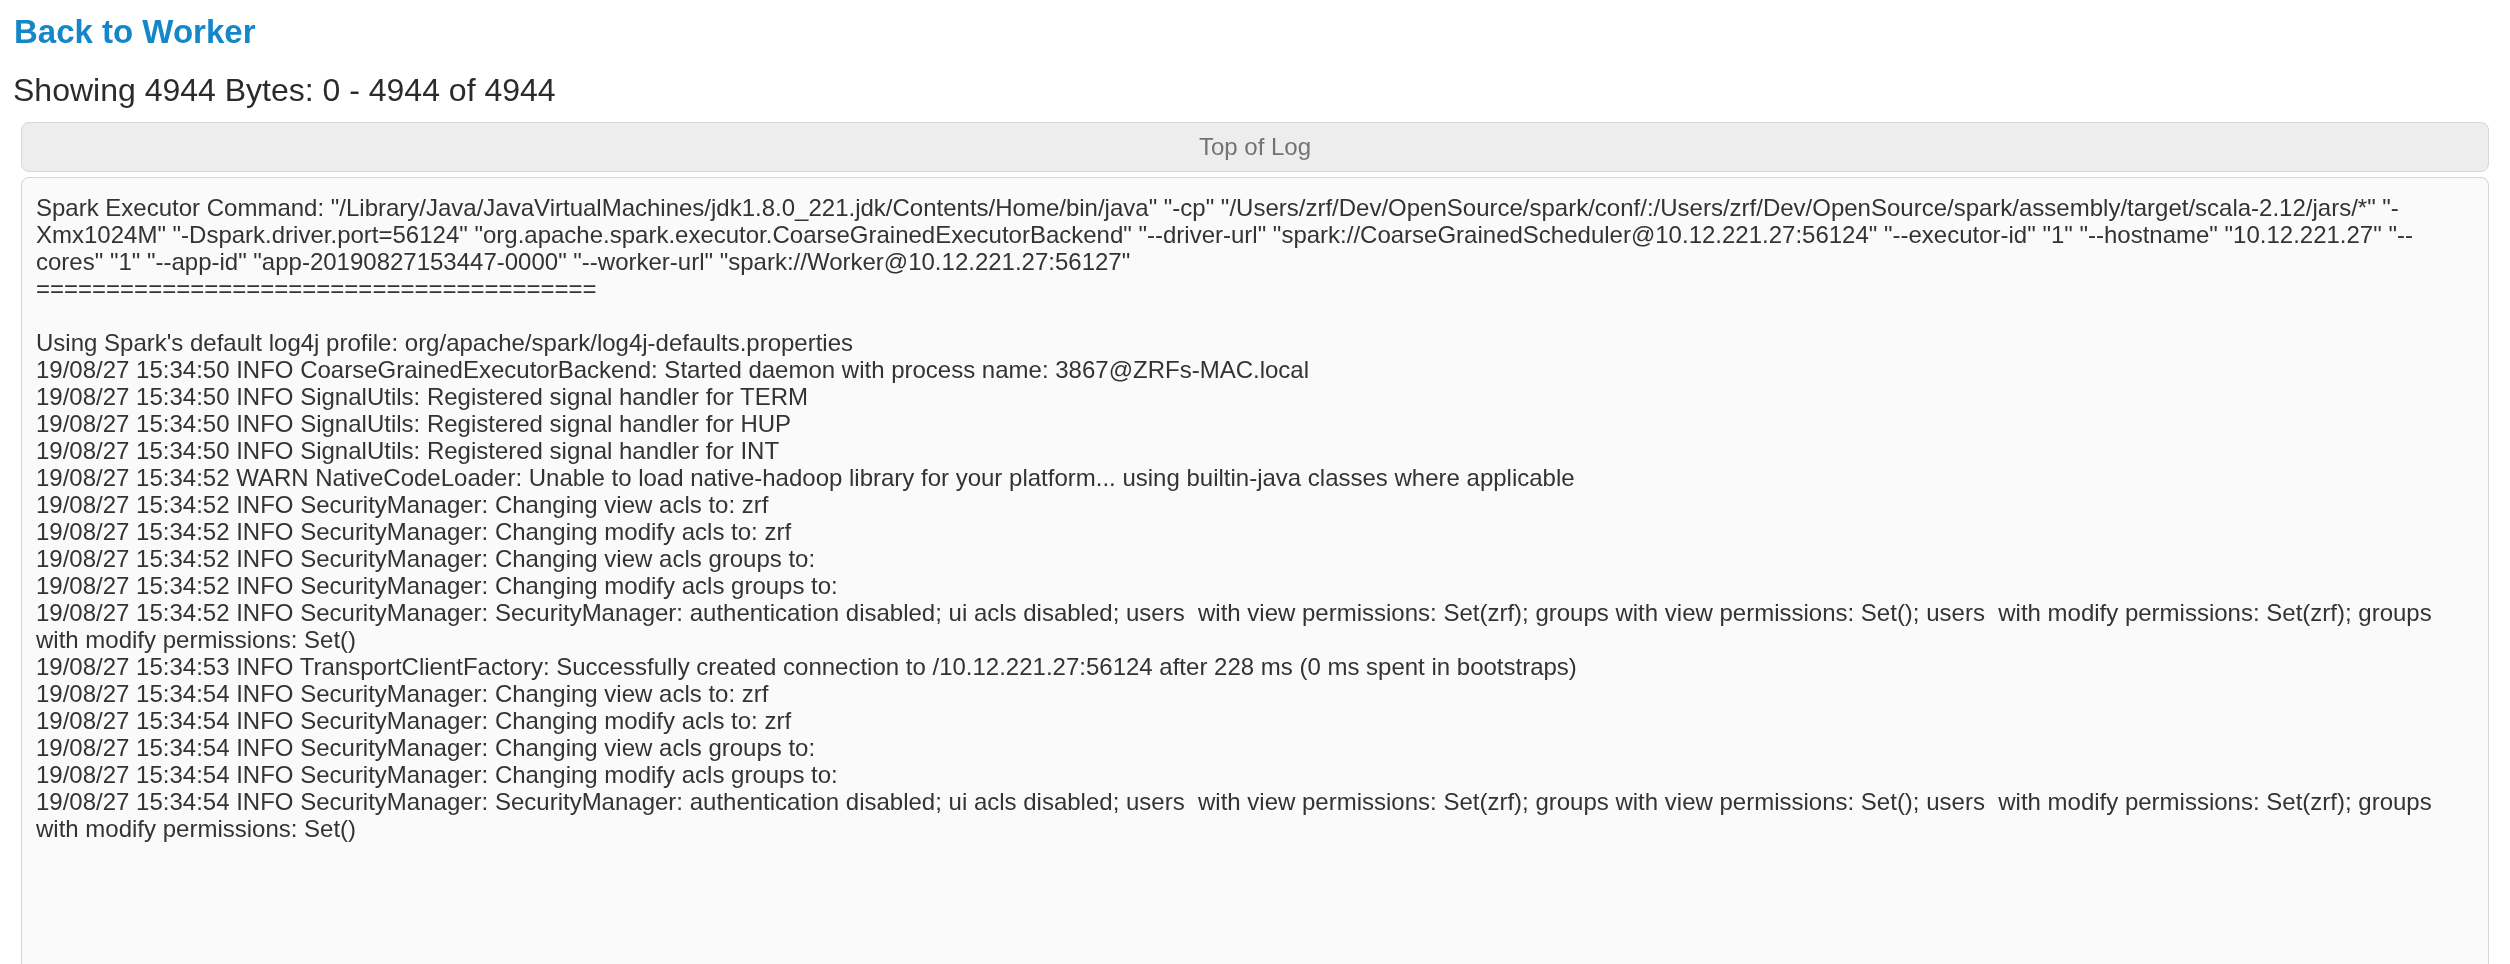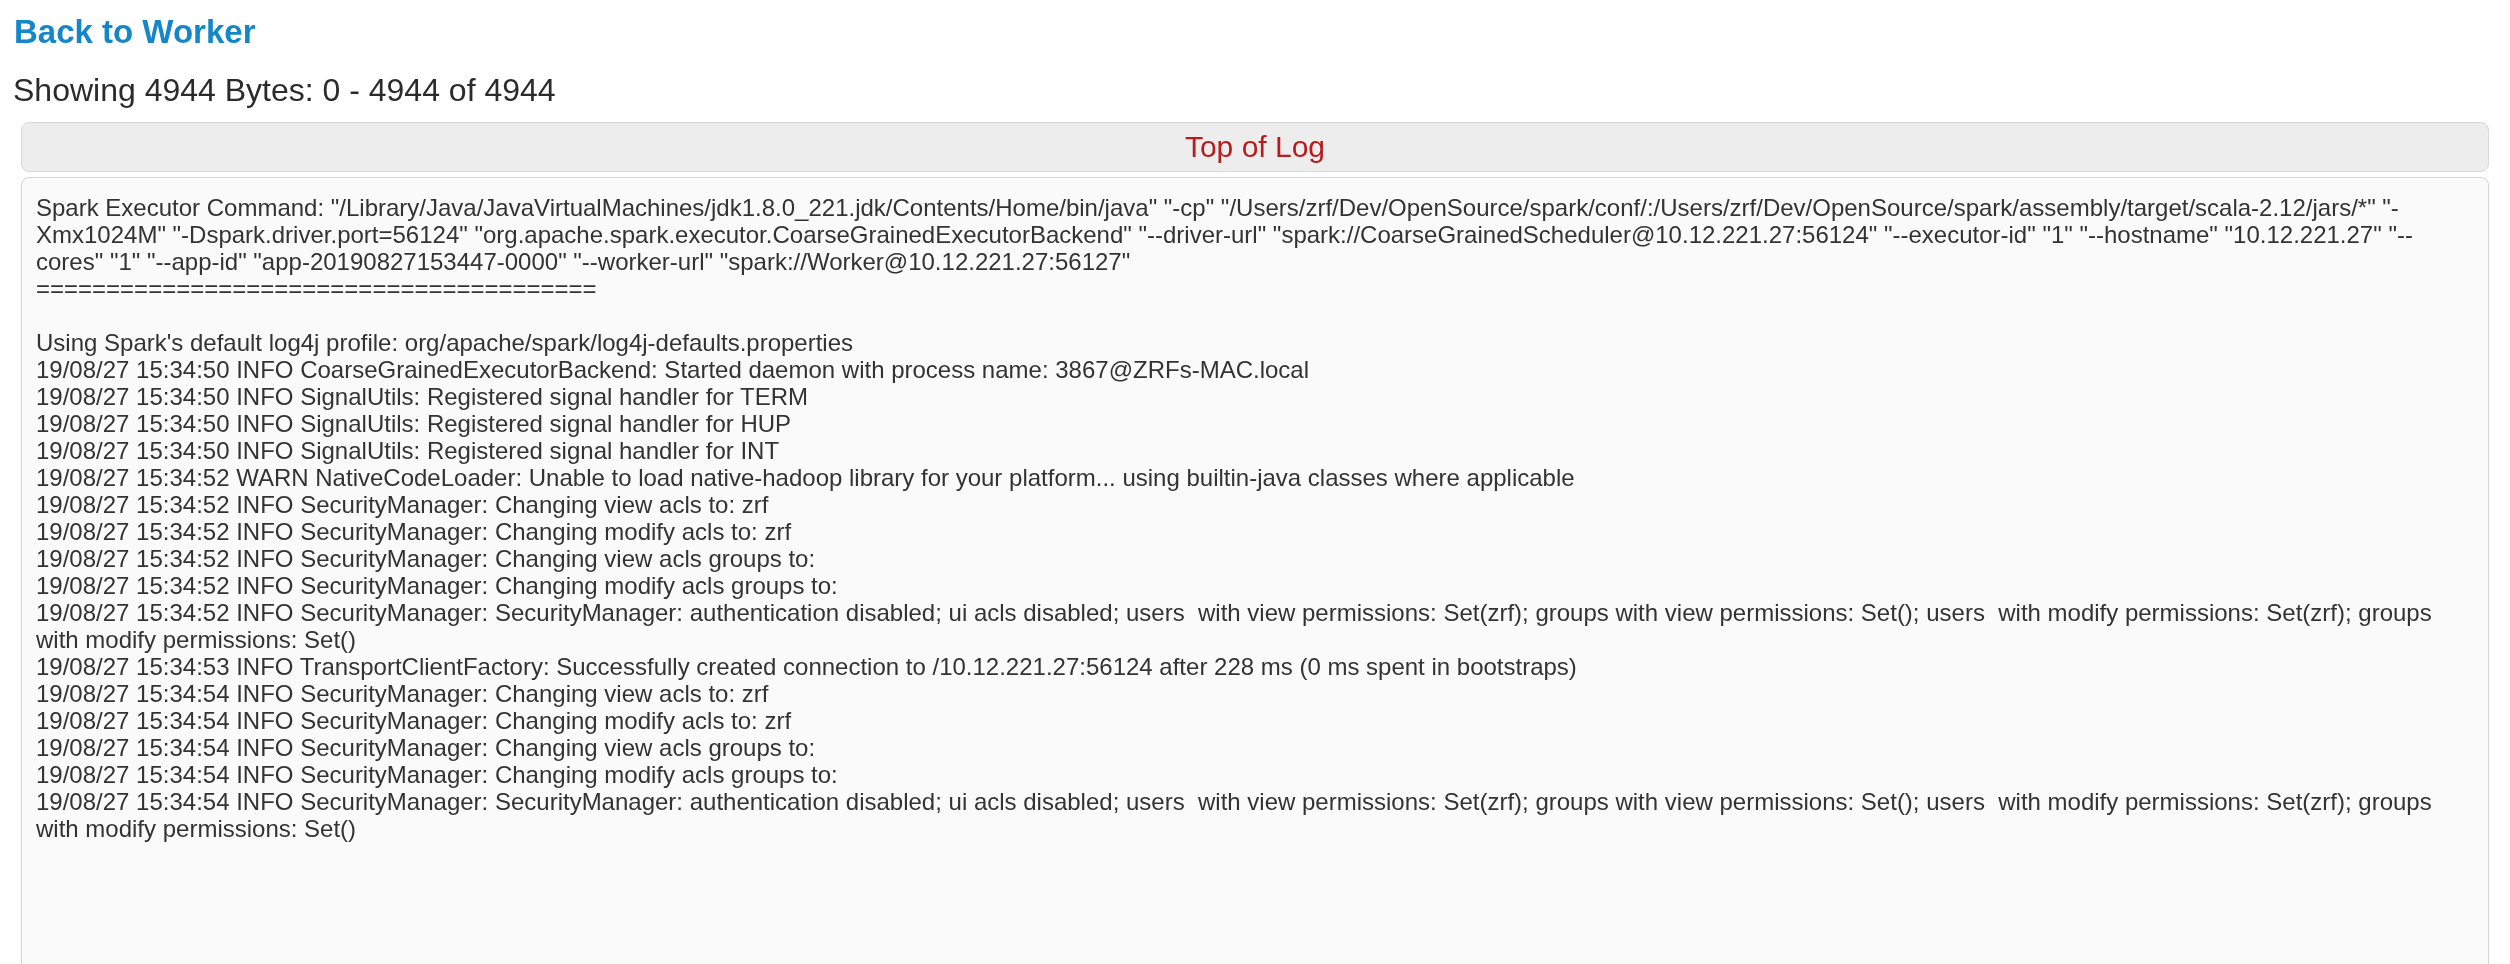--- a/index.html
+++ b/index.html
@@ -29,22 +29,22 @@
     margin: 3px 21px 0 21px;
     height: 50px;
     background: #ededed;
     border: 1px solid #d8d8d8;
     border-radius: 8px;
     display: flex;
     align-items: center;
     justify-content: center;
   }
   .top-banner-label {
-    font-size: 30px;
-    color: #b91c1c;
+    font-size: 24px;
+    color: #737373;
   }
   .log-box {
     margin: 5px 21px 0 21px;
     height: 840px;
     background: #fafafa;
     border: 1px solid #d4d4d4;
     border-radius: 8px;
     padding: 16px 14px;
     overflow: hidden;
   }

